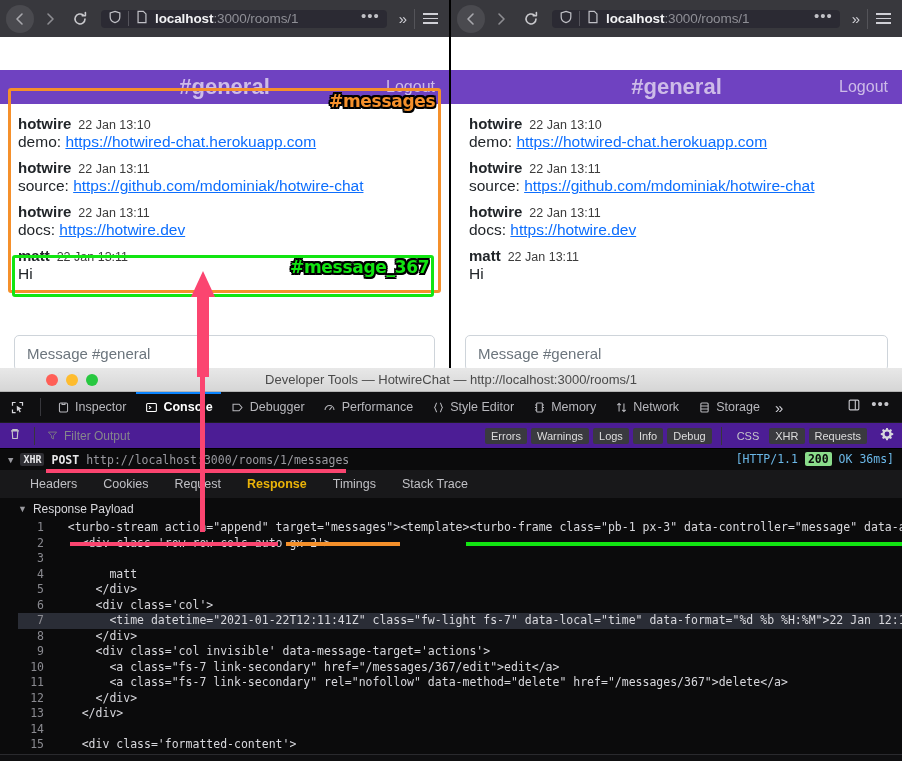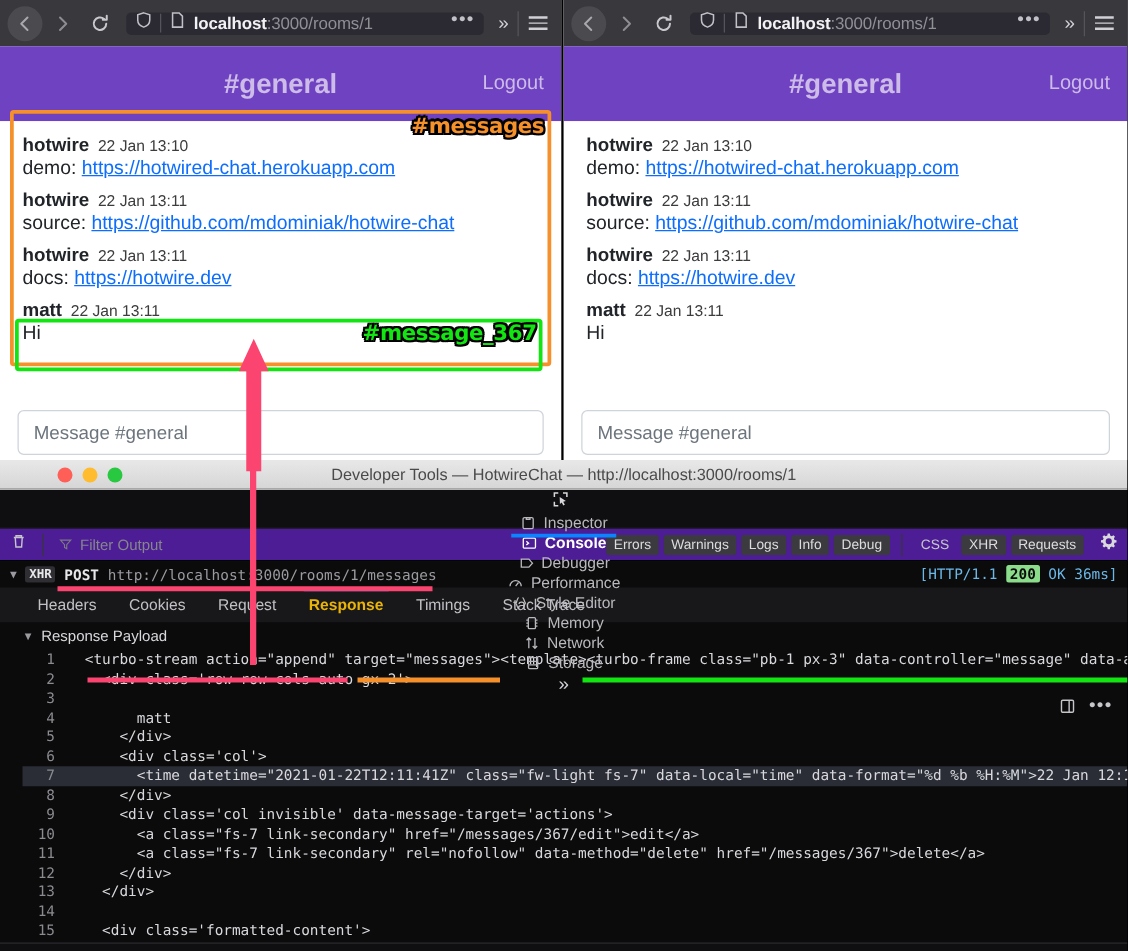--- a/index.html
+++ b/index.html
@@ -40,22 +40,22 @@
   .urlbar .url { font-size: 13.5px; color: #8f8f96; white-space: nowrap; overflow: hidden; letter-spacing: -0.1px; }
   .urlbar .url b { color: #f2f2f4; font-weight: 700; }
   .urlbar .dots { margin-left: auto; color: #c0c0c6; font-size: 15px; letter-spacing: 1px; line-height: 8px; padding-bottom:5px; }
 
   .chev { color: #d0d0d6; font-size: 15px; padding: 0 5px; flex:none; }
   .vsep { width: 1px; height: 20px; background: #545459; flex:none; }
   .hamburger { width: 26px; display:flex; flex-direction:column; gap:3px; padding: 0 4px; flex:none; align-items:center; }
   .hamburger i { display:block; width: 15px; height: 1.6px; background: #d0d0d6; }
 
   .appheader {
-    height: 60px; background: #6f42c1; display: flex; align-items: center;
-    justify-content: center; position: relative;
+    height: 34px; background: #6f42c1; display: flex; align-items: center;
+    justify-content: center; position: relative; margin-top: 33px;
   }
   .appheader .title { color: #cdbbe8; font-size: 22px; font-weight: 700; }
   .appheader .logout { position: absolute; right: 14px; color: #cdbbe8; font-size: 16px; }
 
   .chatbody { background: #fff; height: 285px; padding: 8px 14px 0 14px; position: relative; }
   .msg { padding: 3px 4px 5px 4px; }
   .msg .meta { display: flex; align-items: baseline; gap: 7px; }
   .msg .author { font-weight: 700; font-size: 15px; color: #212529; }
   .msg .time { font-size: 12.5px; color: #3c3c3c; }
   .msg .body { font-size: 15.5px; color: #212529; margin-top: 1px; }
@@ -104,21 +104,21 @@
   .lights { display: flex; gap: 8px; padding-left: 10px; }
   .lights i { width: 12px; height: 12px; border-radius: 50%; display: block; }
   .lights .r { background: #ff5f57; } .lights .y { background: #febc2e; } .lights .g { background: #28c840; }
   .dt-titlebar .dt-title {
     position: absolute; left: 0; right: 0; text-align: center;
     font-size: 13px; color: #4a4a4a;
   }
 
   .dt-toolbar {
     height: 31px; background: #0f0f11; display: flex; align-items: center;
-    padding: 0 8px; gap: 2px; border-bottom: 1px solid #1c1c1f; flex-direction: column;
+    padding: 0 8px; gap: 2px; border-bottom: 1px solid #1c1c1f;
   }
   .dt-tab {
     display: flex; align-items: center; gap: 5px; padding: 0 8px; height: 31px;
     font-size: 12.5px; color: #b8b8bd; white-space: nowrap; position: relative;
   }
   .dt-tab.active { color: #fff; font-weight: 700; }
   .dt-tab.active::after {
     content:''; position: absolute; left: 0; right: 0; top: 0; height: 2.5px; background: #0a84ff;
   }
   .dt-tab .ic { width: 14px; height: 14px; display:flex; align-items:center; justify-content:center; }

